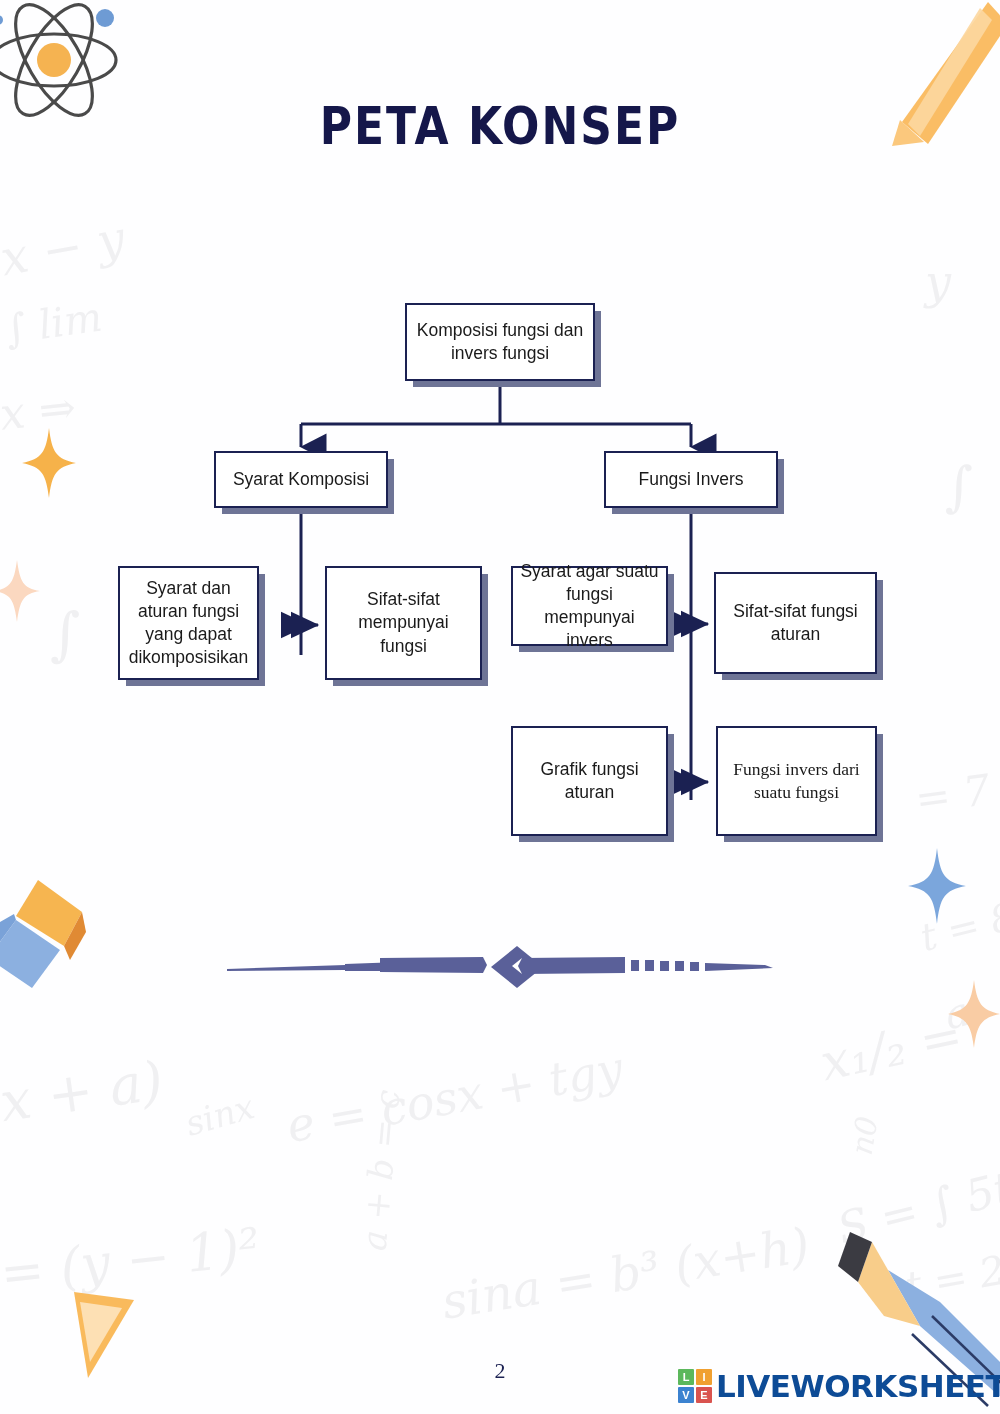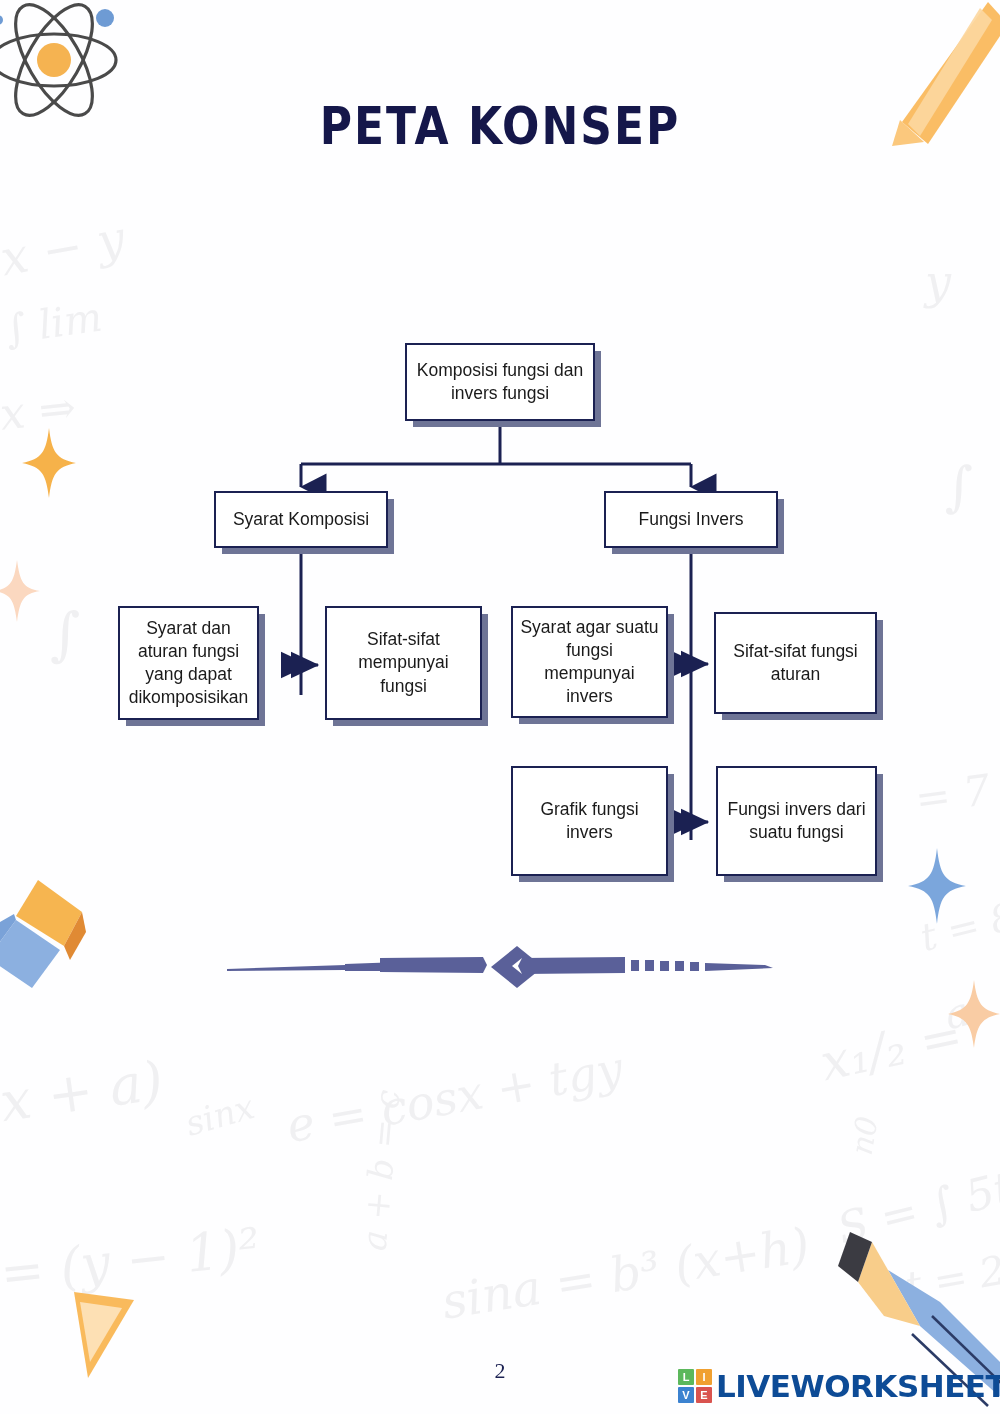--- a/index.html
+++ b/index.html
@@ -38,21 +38,21 @@
     font-family: "DejaVu Sans", sans-serif;
     font-weight: bold;
     font-size: 44px;
     letter-spacing: 2px;
     color: #15174a;
     transform: scaleY(1.18);
     transform-origin: center top;
   }
 
   
-  #map { position: absolute; top: 0; left: 0; width: 1000px; height: 900px; margin-top: 40px; }
+  #map { position: absolute; top: 0; left: 0; width: 1000px; height: 900px; }
 
   .node {
     position: absolute;
     background: #ffffff;
     border: 2.5px solid #1b2152;
     box-shadow: 7px 7px 0 -1px #6e7496;
     display: flex;
     align-items: center;
     justify-content: center;
     text-align: center;
@@ -225,30 +225,30 @@
       <span>Fungsi Invers</span>
     </div>
 
     <div class="node" style="left:118px; top:566px; width:141px; height:114px;">
       <span>Syarat dan aturan fungsi yang dapat dikomposisikan</span>
     </div>
     <div class="node" style="left:325px; top:566px; width:157px; height:114px;">
       <span>Sifat-sifat mempunyai fungsi</span>
     </div>
 
-    <div class="node" style="left:511px; top:566px; width:157px; height:112px;">
+    <div class="node" style="left:511px; top:566px; width:157px; height:80px;">
       <span>Syarat agar suatu fungsi mempunyai invers</span>
     </div>
     <div class="node" style="left:714px; top:572px; width:163px; height:102px;">
       <span>Sifat-sifat fungsi aturan</span>
     </div>
     <div class="node" style="left:511px; top:726px; width:157px; height:110px;">
-      <span>Grafik fungsi invers</span>
-    </div>
-    <div class="node" style="left:716px; top:726px; width:161px; height:110px;">
+      <span>Grafik fungsi aturan</span>
+    </div>
+    <div class="node" style="left:716px; top:726px; width:161px; height:110px;font-family:Liberation Serif, serif;">
       <span>Fungsi invers dari suatu fungsi</span>
     </div>
   </div>
 
   <svg id="divider" viewBox="0 0 555 60">
     <g fill="#5a6099">
       <path d="M2,31 L120,27 L120,32 L2,33 Z"></path>
       <path d="M120,26 L175,24 L175,33 L120,33 Z"></path>
       <path d="M186,23 L194,23 L194,33 L186,33 Z"></path>
       <path d="M200,23 L209,23 L209,33 L200,33 Z"></path>

